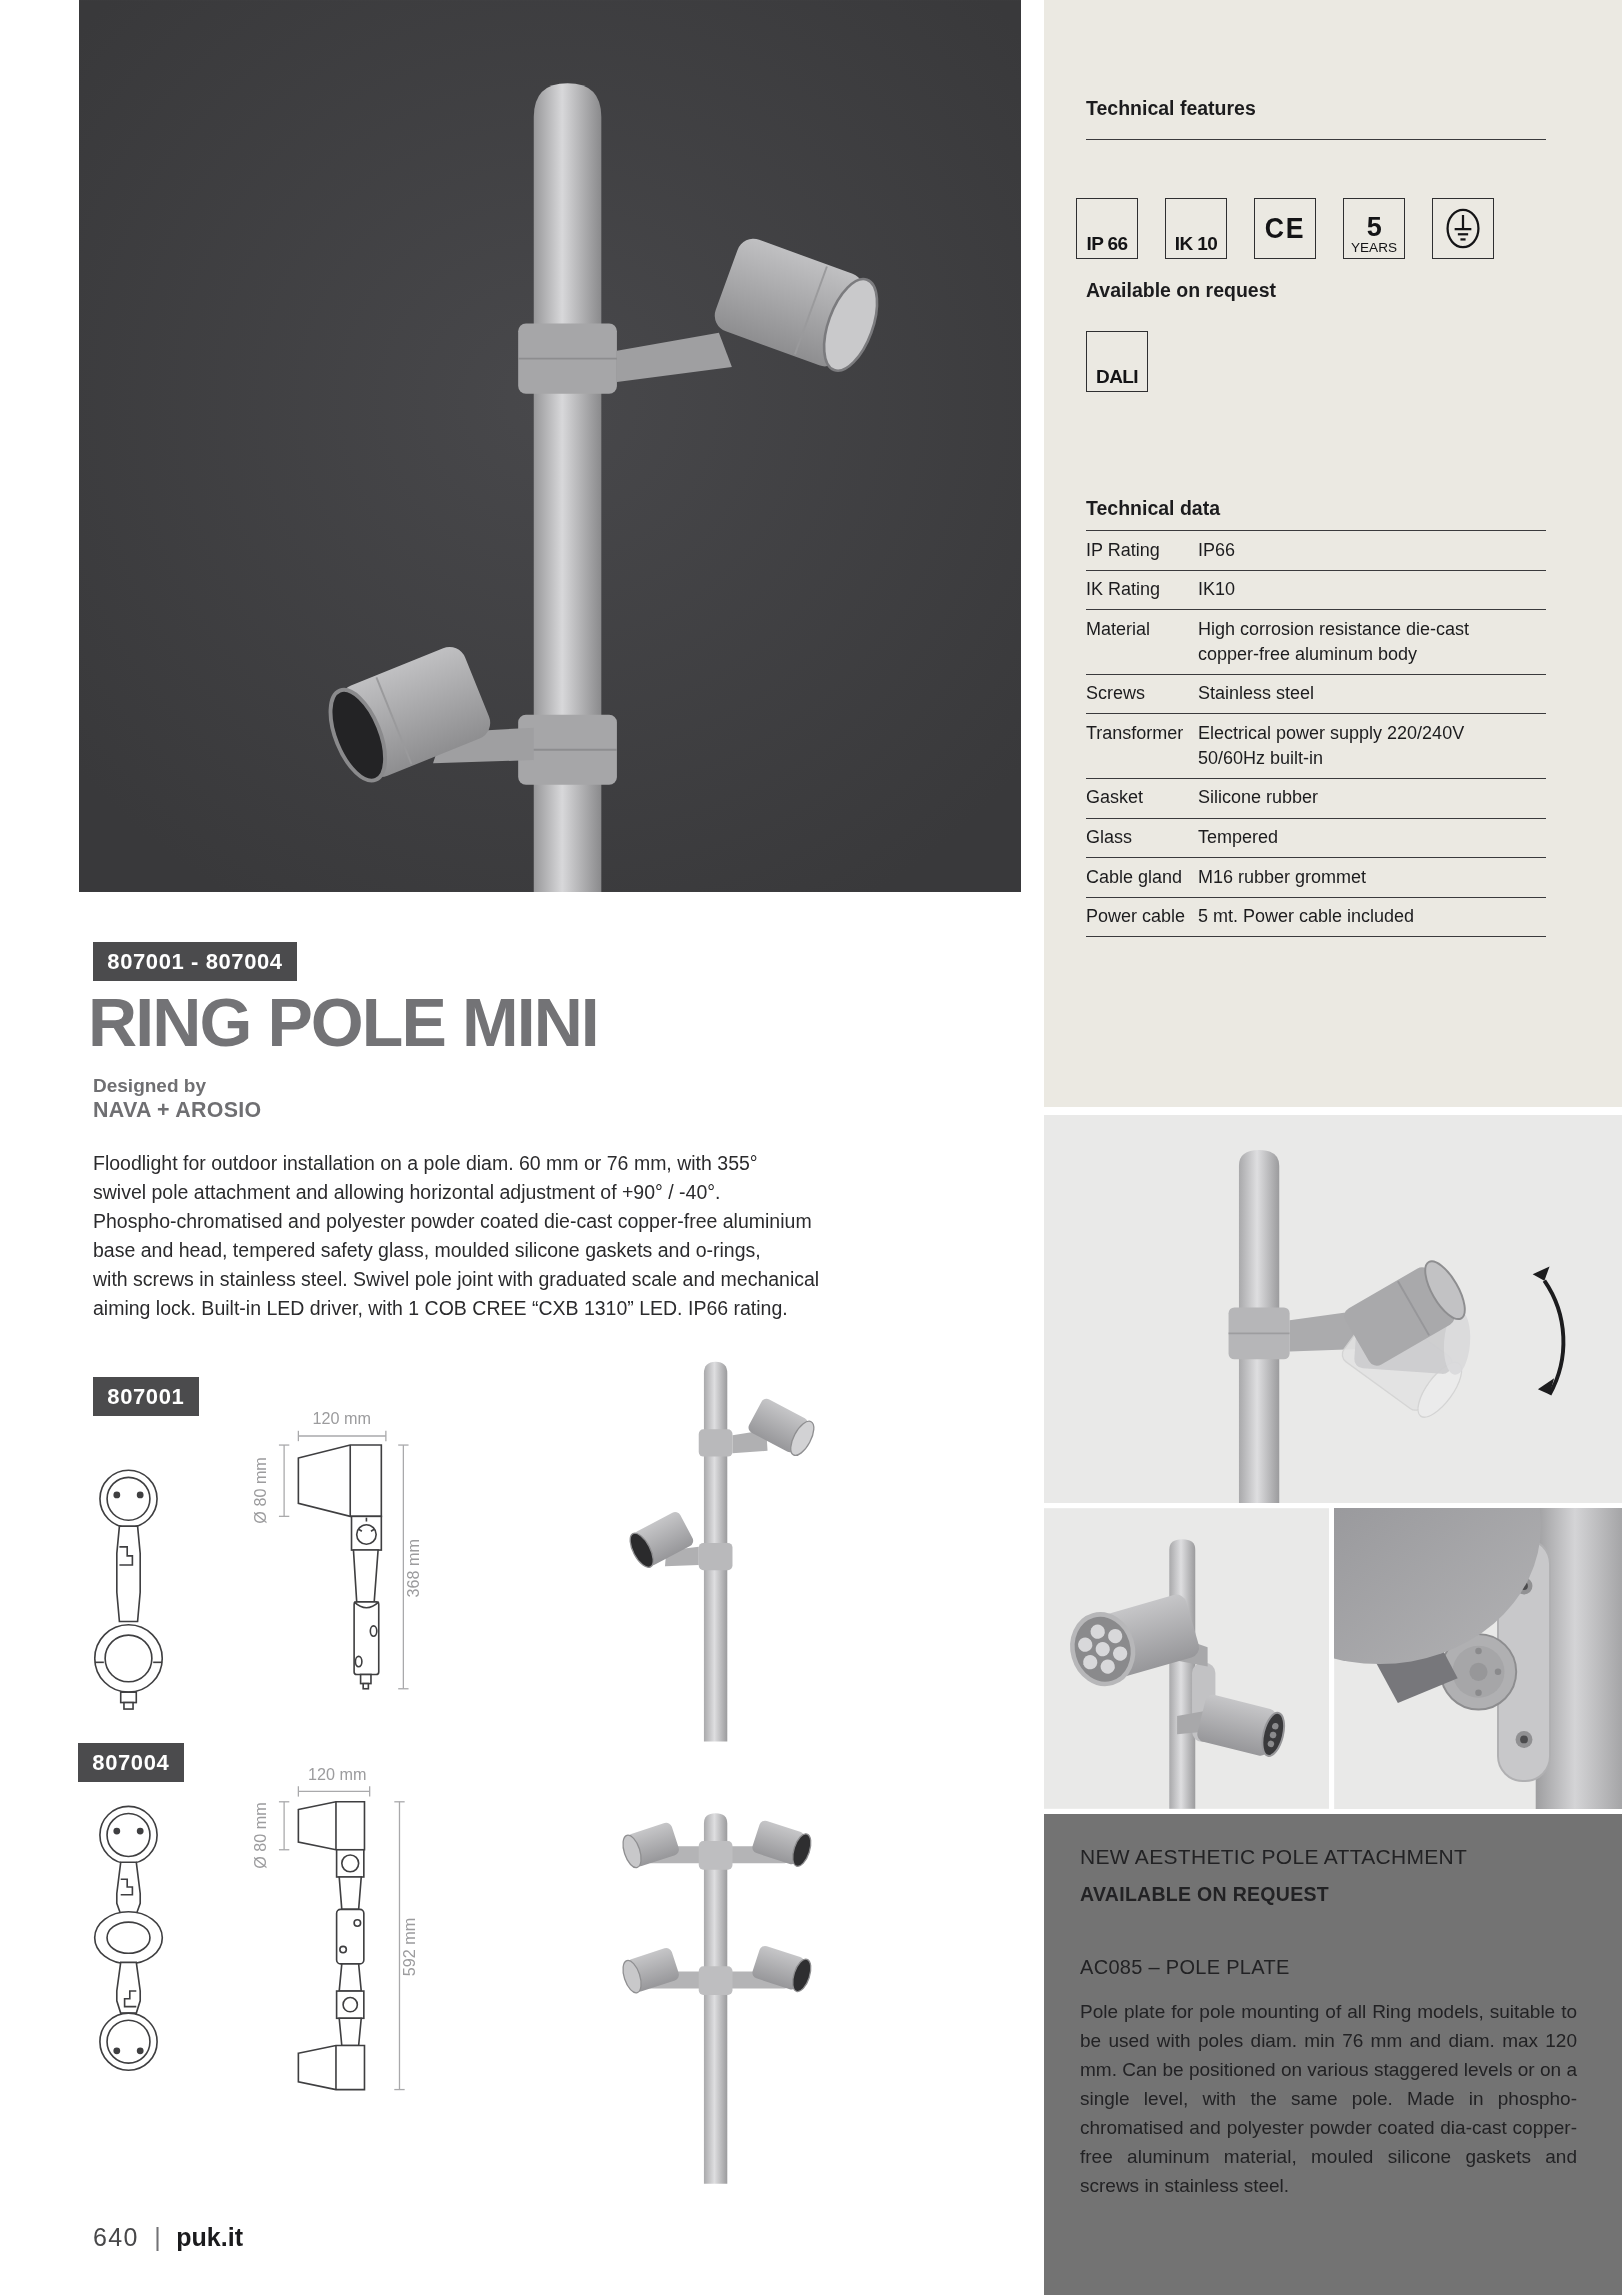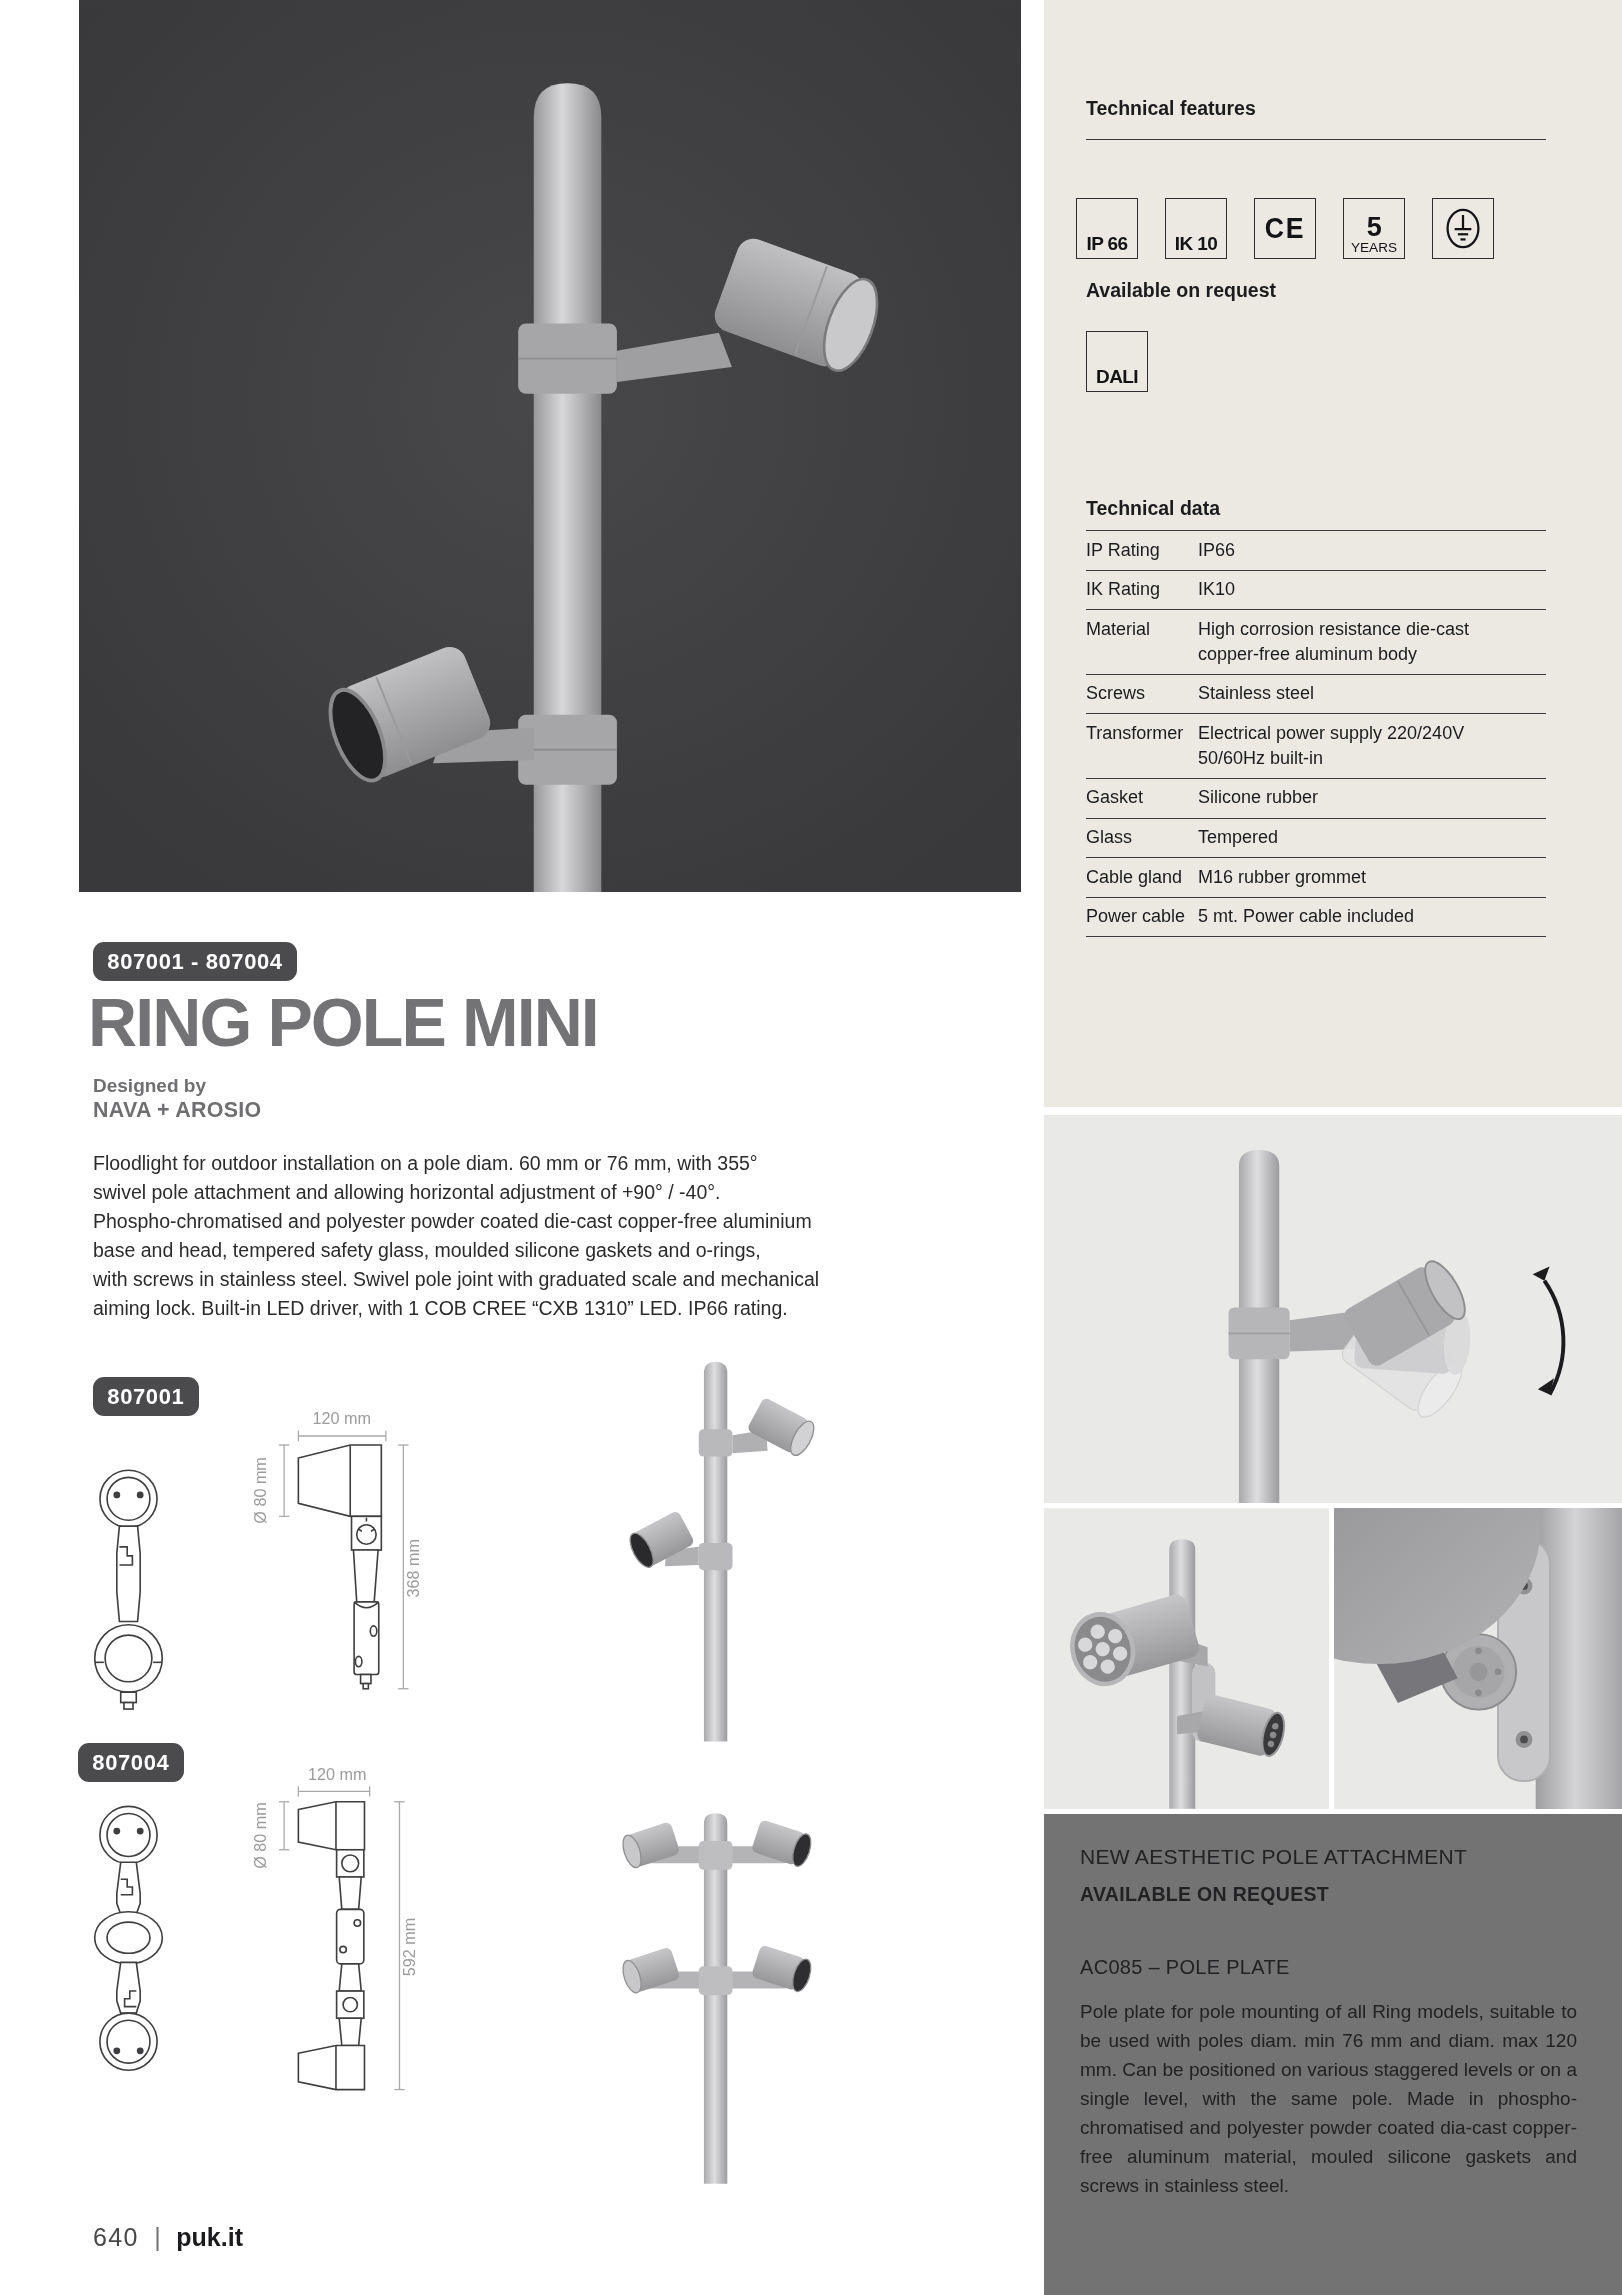--- a/index.html
+++ b/index.html
@@ -3,21 +3,21 @@
 <meta charset="utf-8">
 <style>
   html,body{margin:0;padding:0;background:#ffffff;}
   body{width:1623px;height:2295px;position:relative;overflow:hidden;
        font-family:"Liberation Sans", sans-serif;color:#2d2d2f;}
   .abs{position:absolute;}
 
   
   #hero{left:79px;top:0;width:942px;height:892px;}
   .code-badge{background:#4b4b4d;color:#ffffff;font-weight:bold;
-      font-size:22px;letter-spacing:0.6px;padding:6.5px 14.3px;display:inline-block;border-radius:11px;}
+      font-size:22px;letter-spacing:0.6px;padding:6.5px 14.3px;display:inline-block;}
   #badge-range{left:93px;top:942px;}
   #product-title{left:88px;top:983px;font-size:68px;font-weight:bold;
       color:#737376;letter-spacing:-1.9px;white-space:nowrap;}
   #designed{left:93px;top:1074px;color:#6f6f72;font-weight:bold;}
   #designed .l1{font-size:19px;line-height:23.4px;}
   #designed .l2{font-size:21.4px;line-height:26px;letter-spacing:0.3px;}
   #description{left:93px;top:1149px;width:923px;font-size:19.5px;
       line-height:29px;color:#2b2b2d;}
   #badge-1{left:93px;top:1358px;margin-top:19px;}
   #badge-4{left:78px;top:1743px;}

